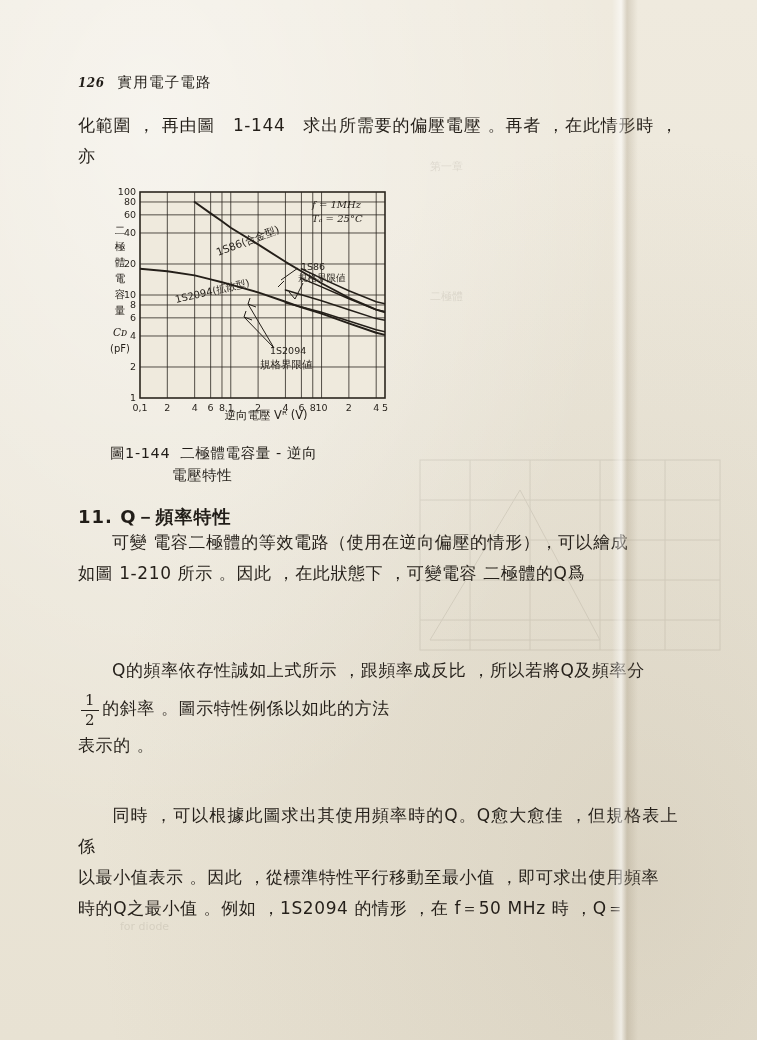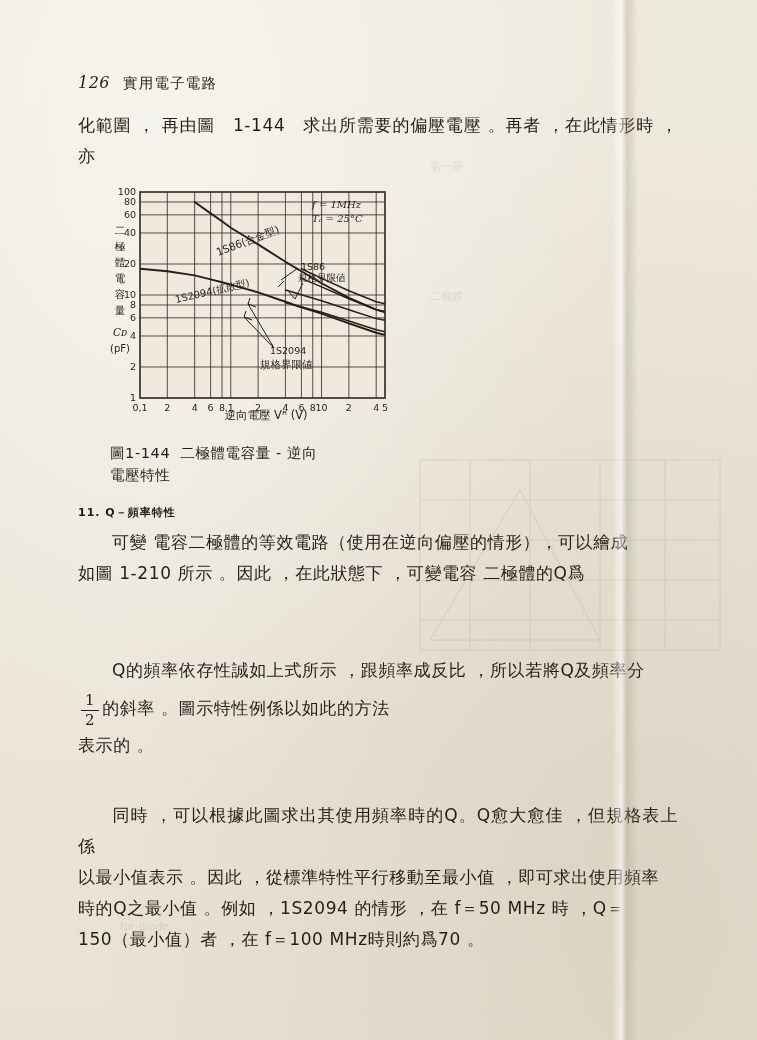--- a/index.html
+++ b/index.html
@@ -31,21 +31,21 @@
     position:absolute;inset:0;pointer-events:none;opacity:.13;
   }
   #page{position:absolute;inset:0;}
 
   
   #running-head{
     position:absolute;left:78px;top:73px;
     display:flex;align-items:baseline;gap:13px;
   }
   .folio{font-family:"DejaVu Serif","Liberation Serif",serif;
-    font-weight:normal;font-style:italic;font-size:16px;letter-spacing:.5px;}
+    font-weight:bold;font-style:italic;font-size:12px;letter-spacing:.5px;}
   .head-title{font-size:14.5px;letter-spacing:1.2px;}
 
   
   .para{
     position:absolute;
     font-size:17px;
     line-height:31px;
     letter-spacing:.6px;
     color:#241f19;
     text-align:justify;
@@ -54,26 +54,26 @@
   sub{font-size:.66em;vertical-align:-.28em;}
 
   
   #figure{position:absolute;left:98px;top:186px;width:300px;}
   #chart-svg{display:block;}
   #fig-caption{
     position:absolute;left:110px;top:442px;
     font-size:14.5px;line-height:22px;letter-spacing:.6px;
   }
   #fig-caption .capnum{margin-right:10px;}
-  #fig-caption .capline2{display:block;}
+  #fig-caption .capline2{display:block;margin-left:62px;}
 
   
   #section-heading{
     position:absolute;left:78px;top:505px;
-    font-size:11px;font-weight:bold;letter-spacing:1px;
+    font-size:18px;font-weight:bold;letter-spacing:1px;
   }
 
   
   #formula-q{
     position:absolute;left:128px;top:605px;
     font-family:"DejaVu Serif","Liberation Serif",serif;
     font-size:17.5px;letter-spacing:1.2px;
   }
   .frac{
     display:inline-block;vertical-align:-.62em;
@@ -248,18 +248,17 @@
     <div style="line-height:44px;">
       <span class="frac"><span class="num">1</span><span class="bar"></span><span class="den">2</span></span><span>的斜率 。圖示特性例係以如此的方法</span>
     </div>
     <div>表示的 。</div>
   </div>
 
   <div class="para" id="para-4" style="left:78px;top:800px;width:600px;">
     <div><span class="ind"></span><span>同時 ，可以根據此圖求出其使用頻率時的Q。Q愈大愈佳 ，但規格表上係</span></div>
     <div>以最小值表示 。因此 ，從標準特性平行移動至最小值 ，即可求出使用頻率</div>
     <div>時的Q之最小值 。例如 ，1S2094 的情形 ，在 f＝50 MHz 時 ，Q＝</div>
-    <div>150（最小值）者 ，在 f＝100 MHz時則約爲70 。</div>
   </div>
 
 </div>
 
 <div id="scan-crease"></div>
 
 </body></html>

